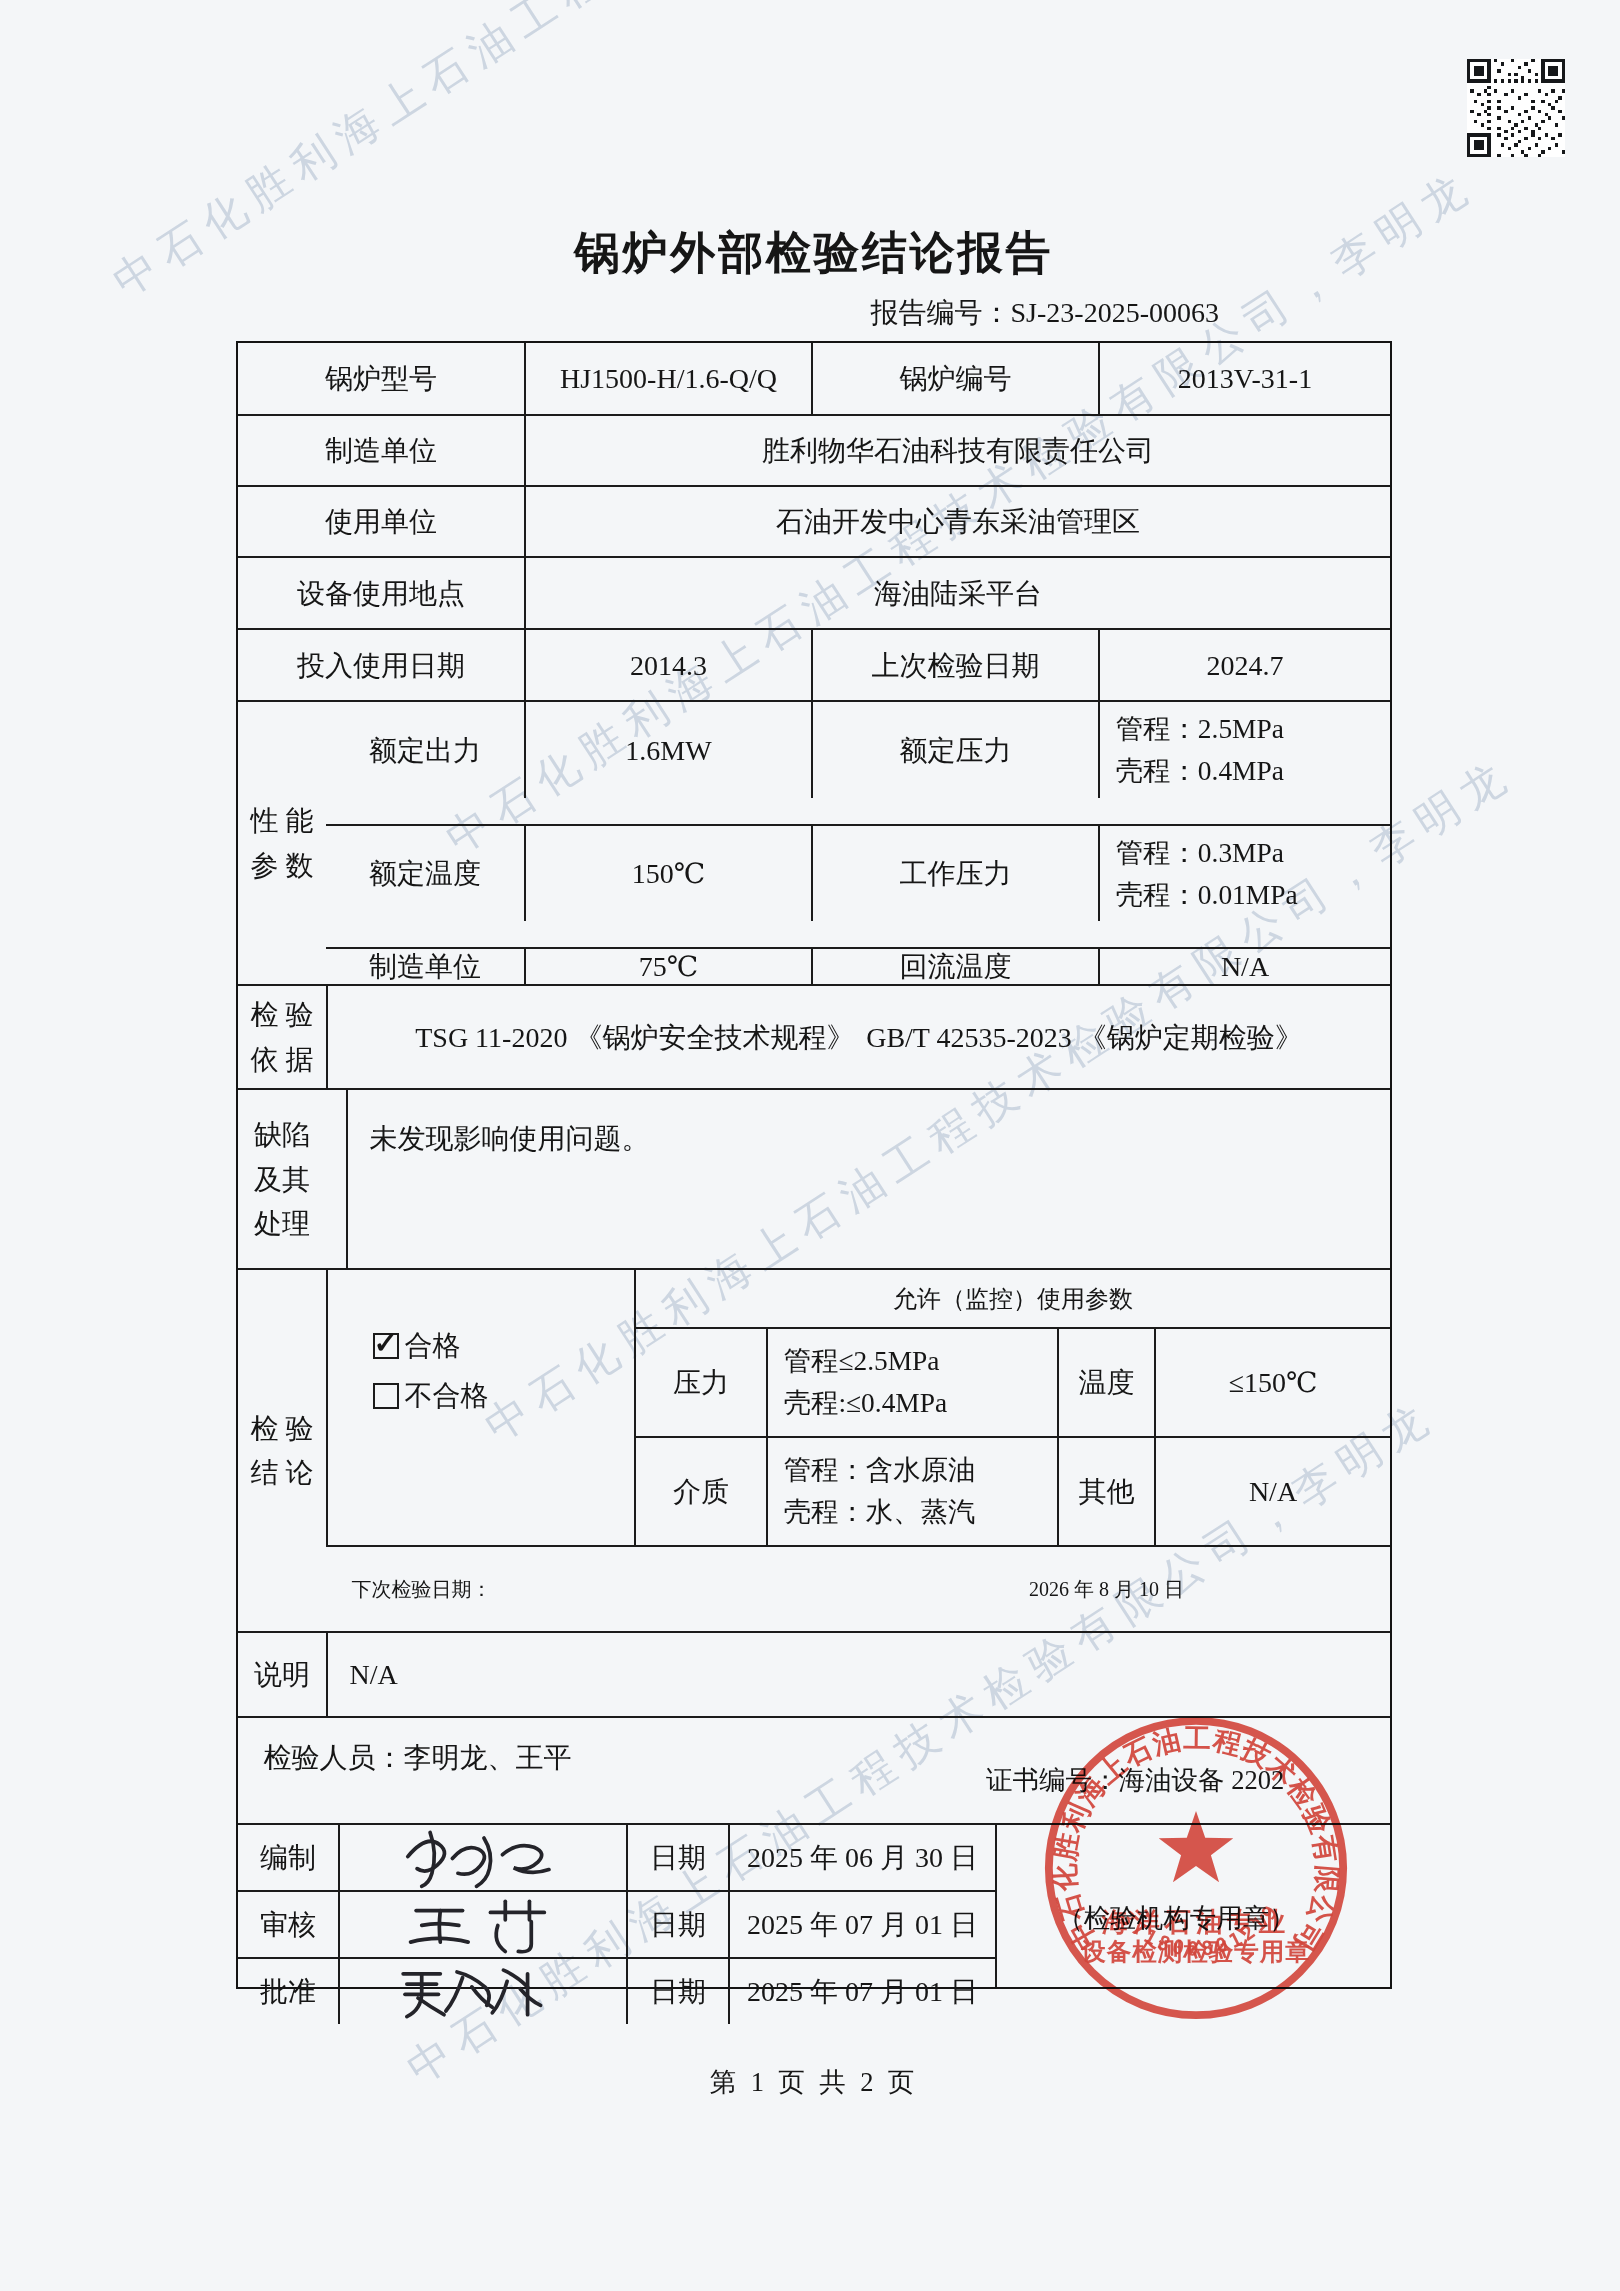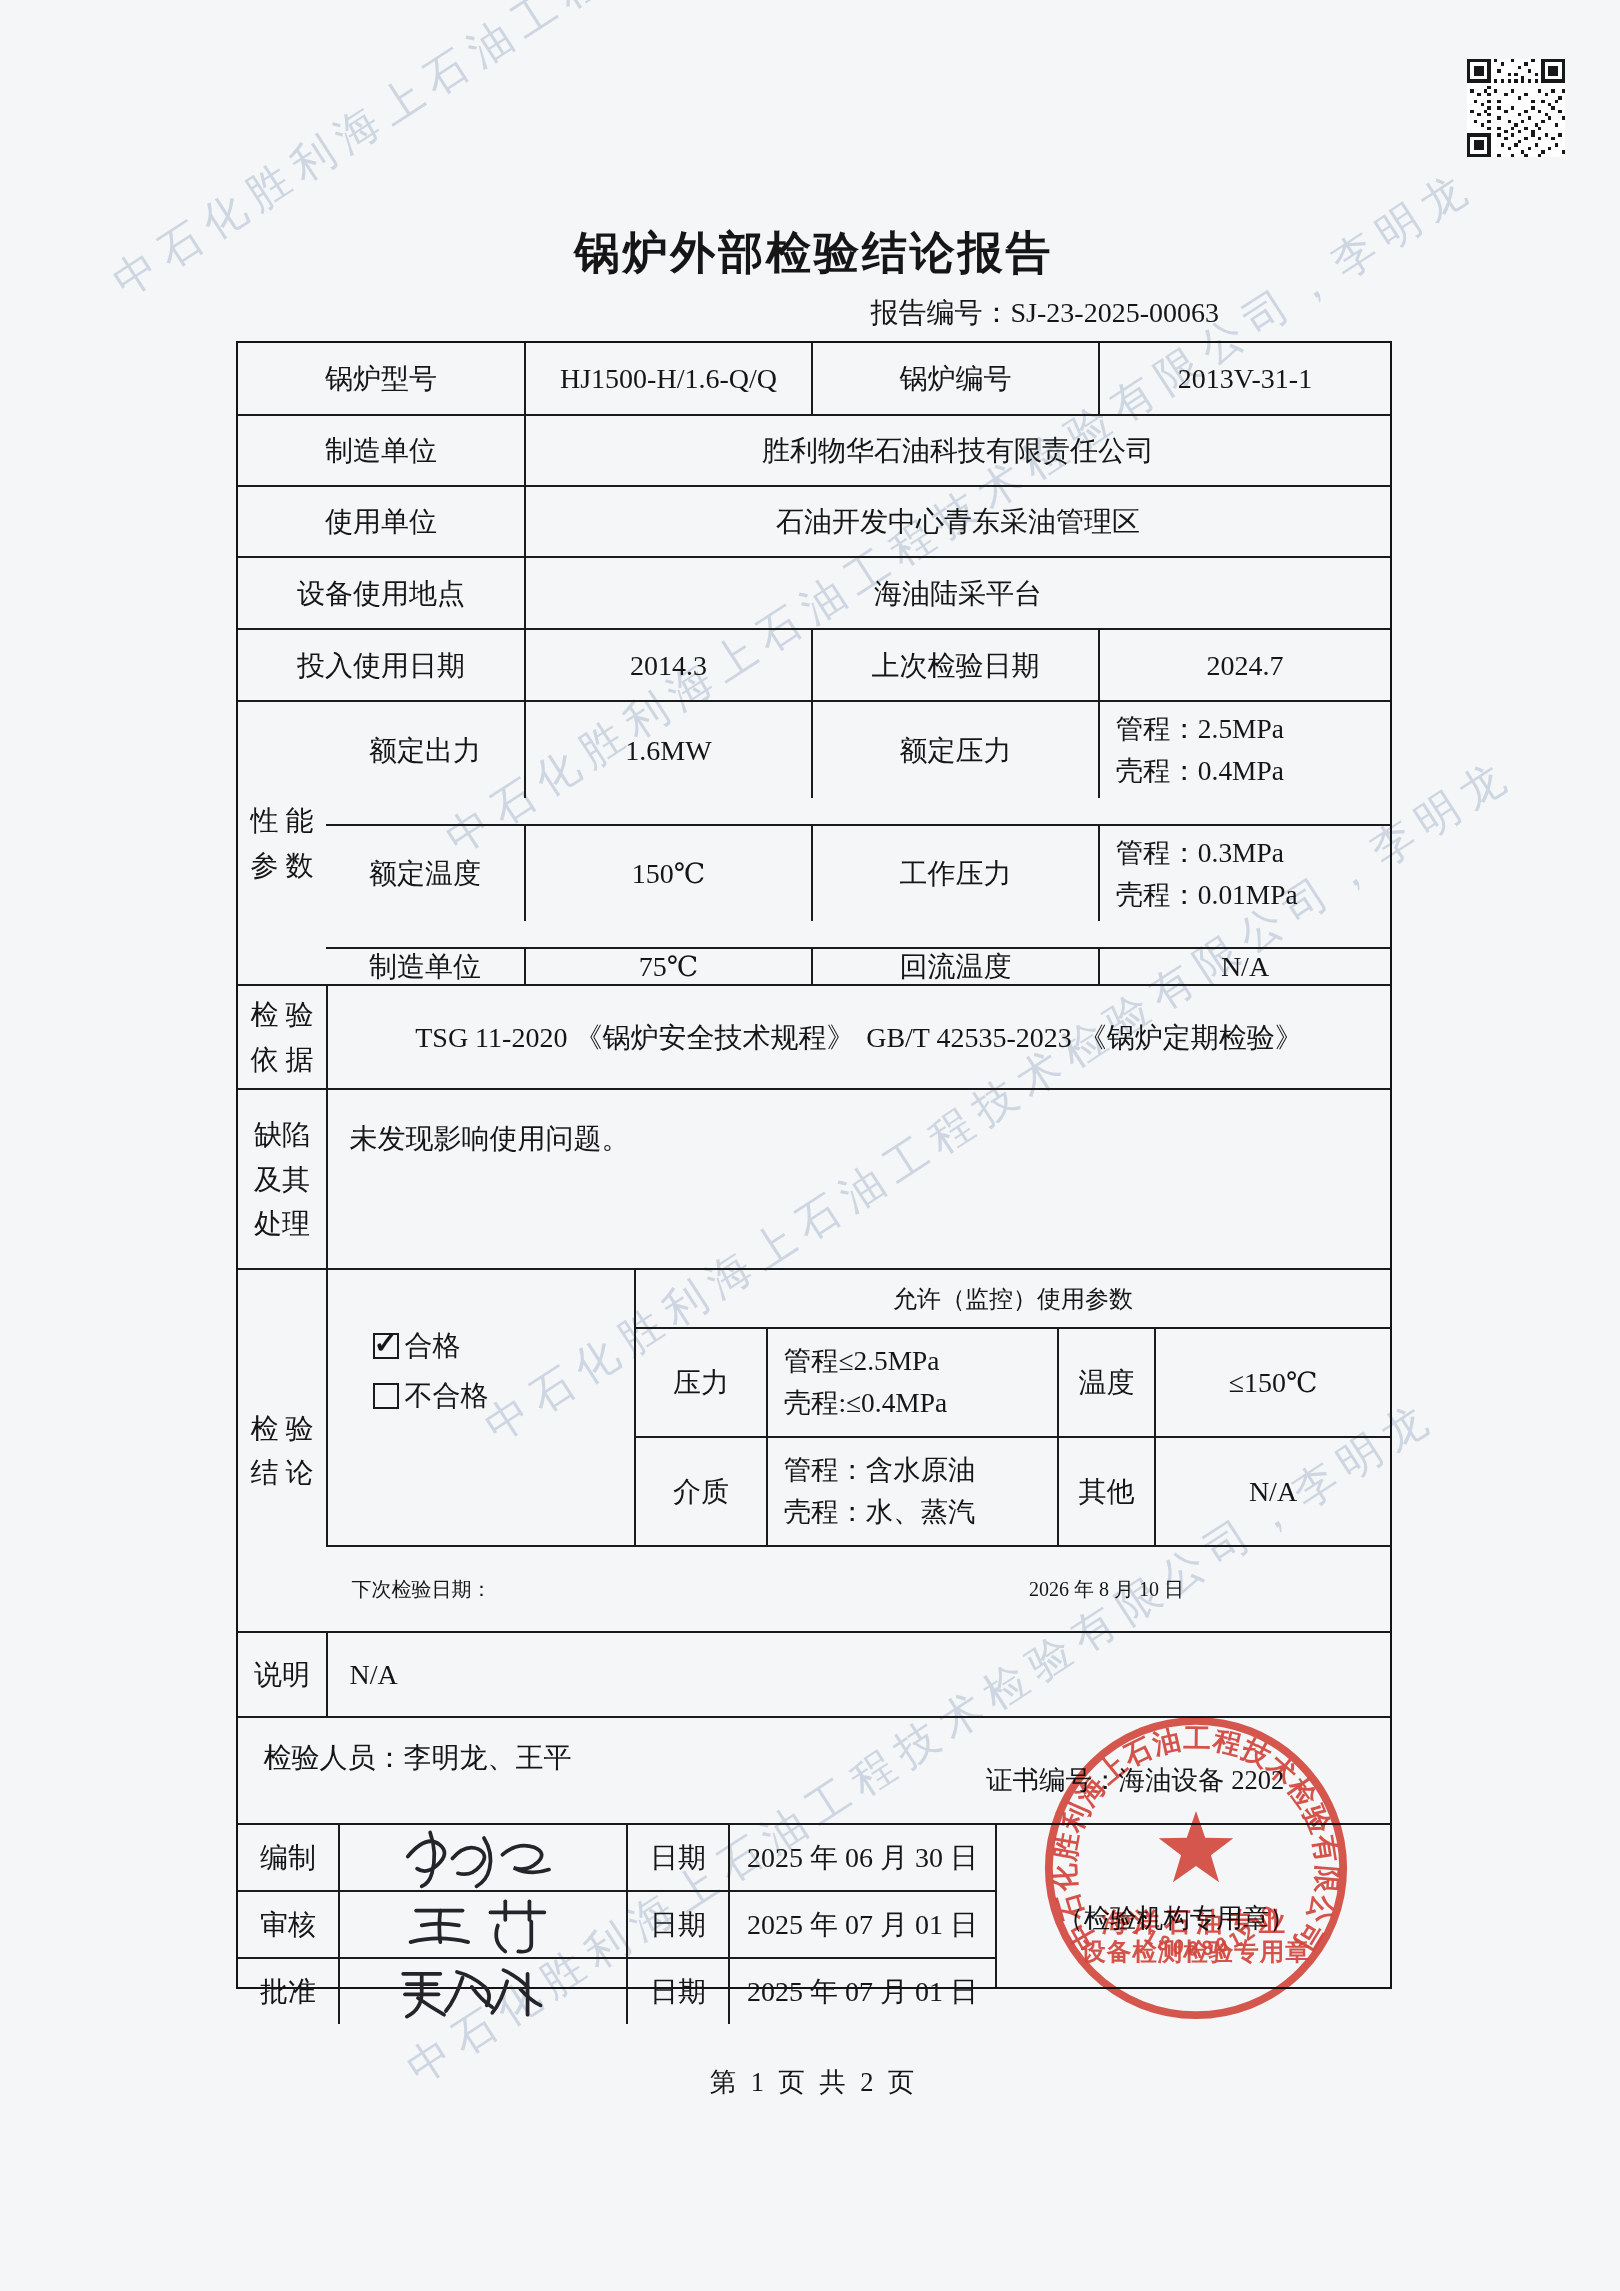--- a/index.html
+++ b/index.html
@@ -33,21 +33,21 @@
   .trow.first{border-top:none;}
   .cell{
     border-left:2.5px solid #1b1b1b; box-sizing:border-box;
     display:flex; align-items:center; justify-content:center;
     font-size:28px; line-height:1.25; 
   }
   .cell.nb{border-left:none;}
   .w-a{width:286px;} .w-a1{width:88px;} .w-a2{width:198px;}
   .w-b{width:287px;} .w-c{width:287px;} .w-d{flex:1;}
   .h72{height:71px;} .h73{height:72px;}
-  .h106{height:104px;} .h184{height:180px;} .h87{height:85px;} .h112{height:80px;}
+  .h106{height:104px;} .h184{height:180px;gap:20px;} .h87{height:85px;} .h112{height:80px;}
   .vlabel{flex-direction:column; gap:9.8px;}
   .twoline{flex-direction:column; align-items:flex-start; justify-content:center;
            padding-left:15.7px; gap:7.8px; text-align:left; font-size:27.4px;}
   .stack{flex-direction:row; gap:11.8px;}
   .left-top{align-items:flex-start; justify-content:flex-start; text-align:left;
             padding:31px 19.6px 0 21.6px;}
   .left-mid{justify-content:flex-start; text-align:left; padding-left:21.6px;}
   
   .conc{height:363px;}
   .conc-right{flex:1; display:flex; flex-direction:column;}

